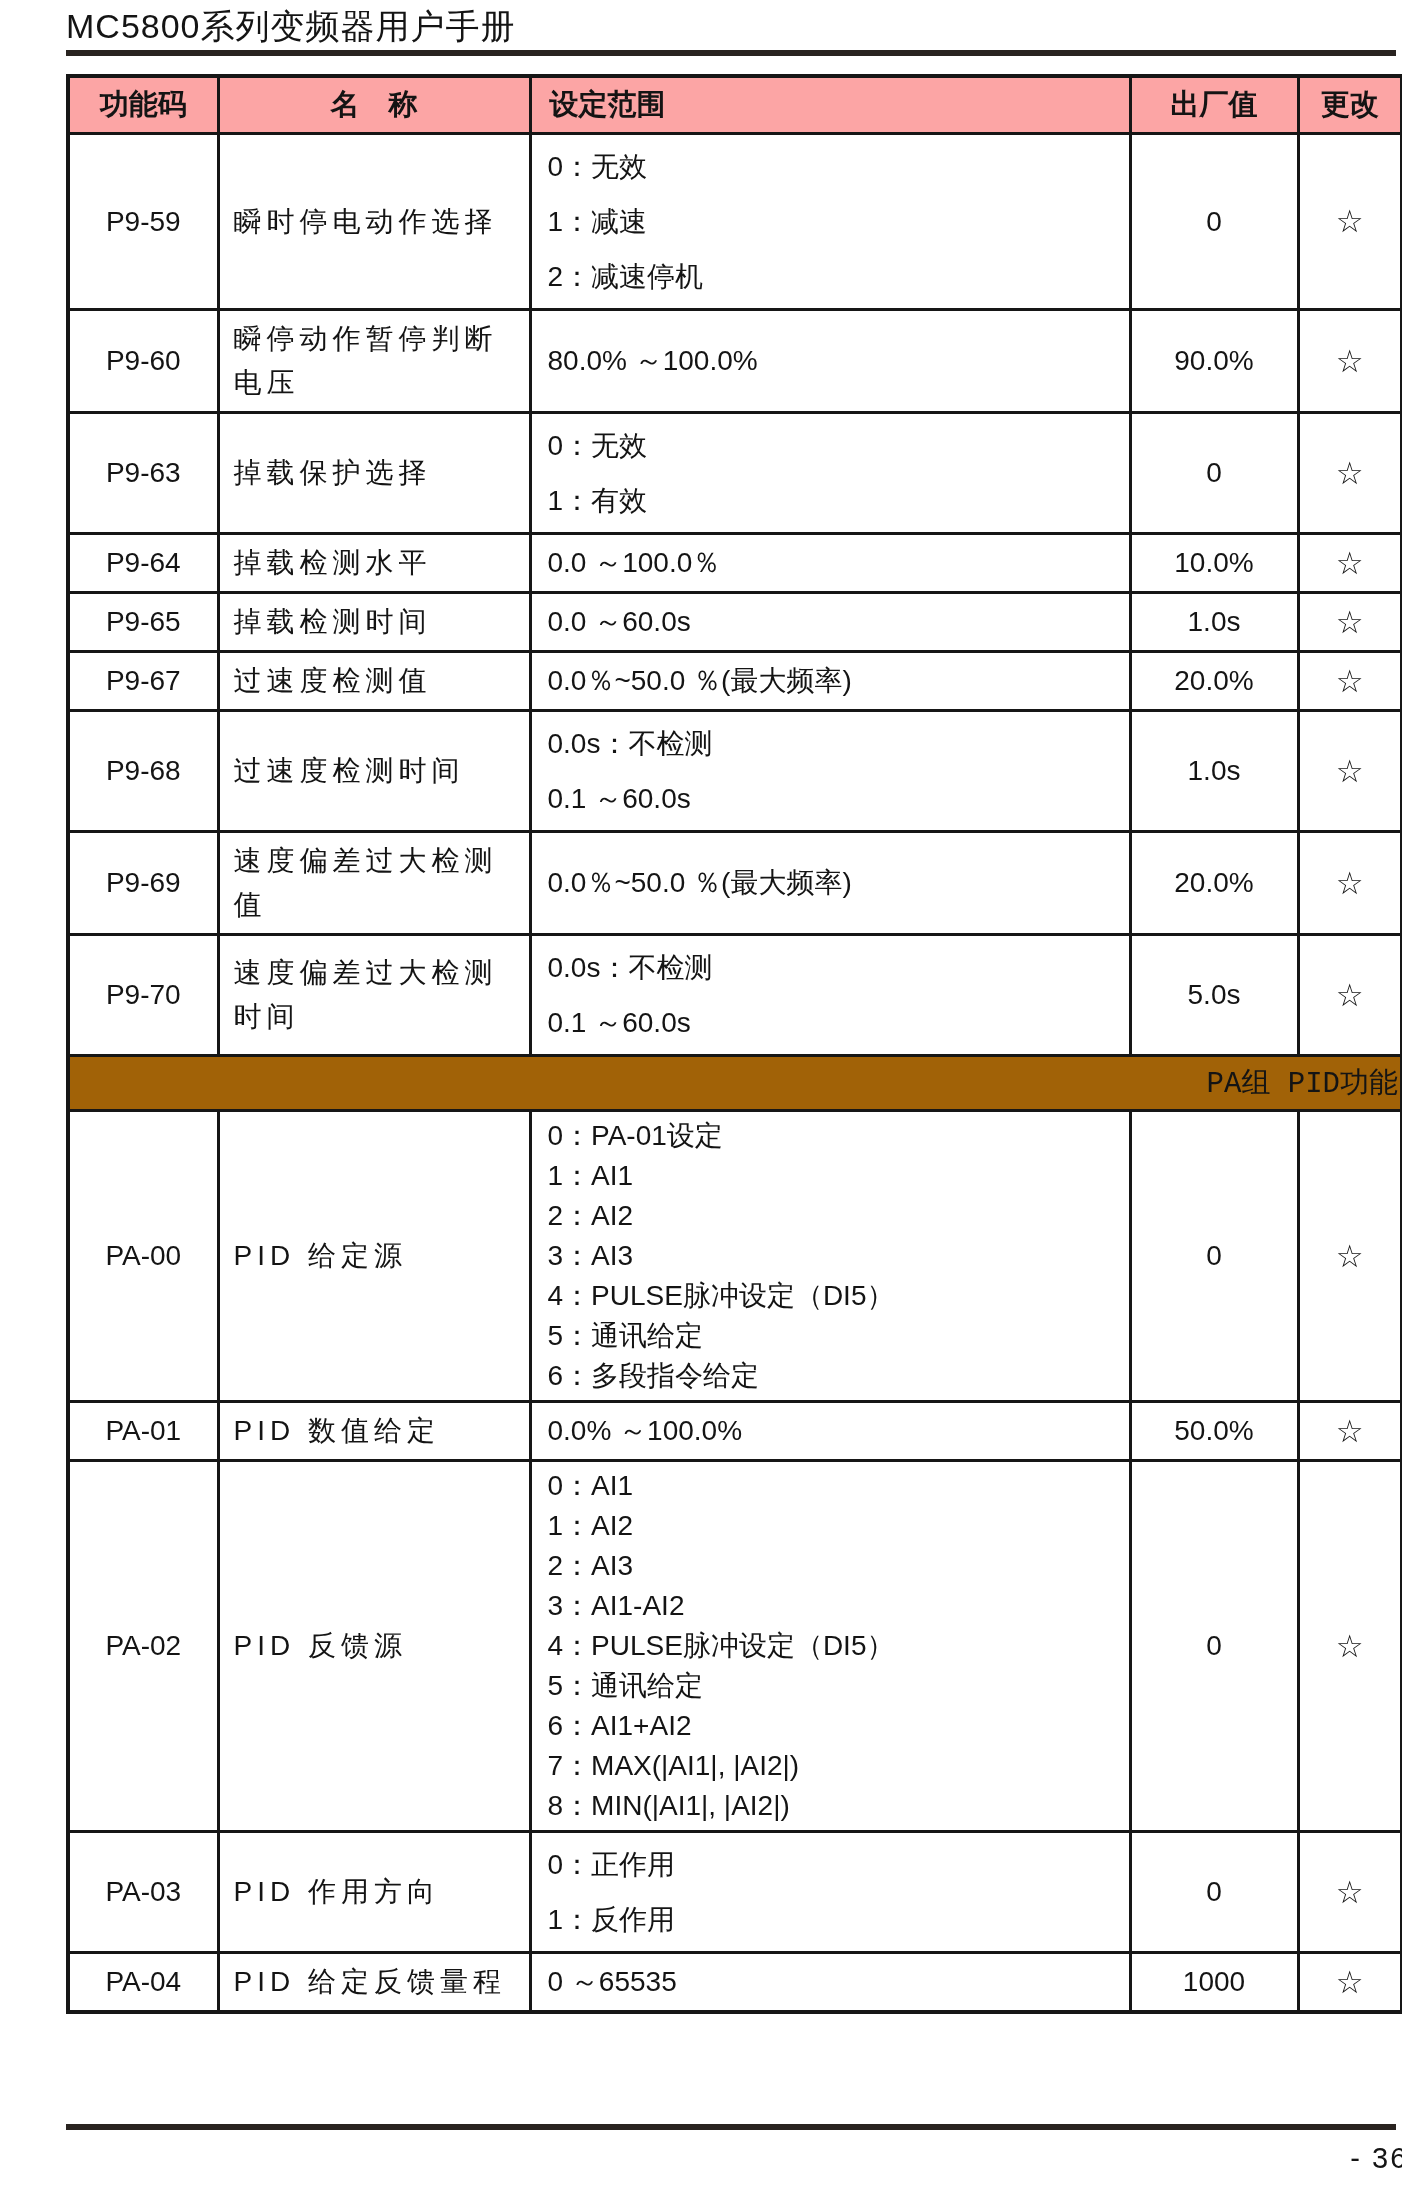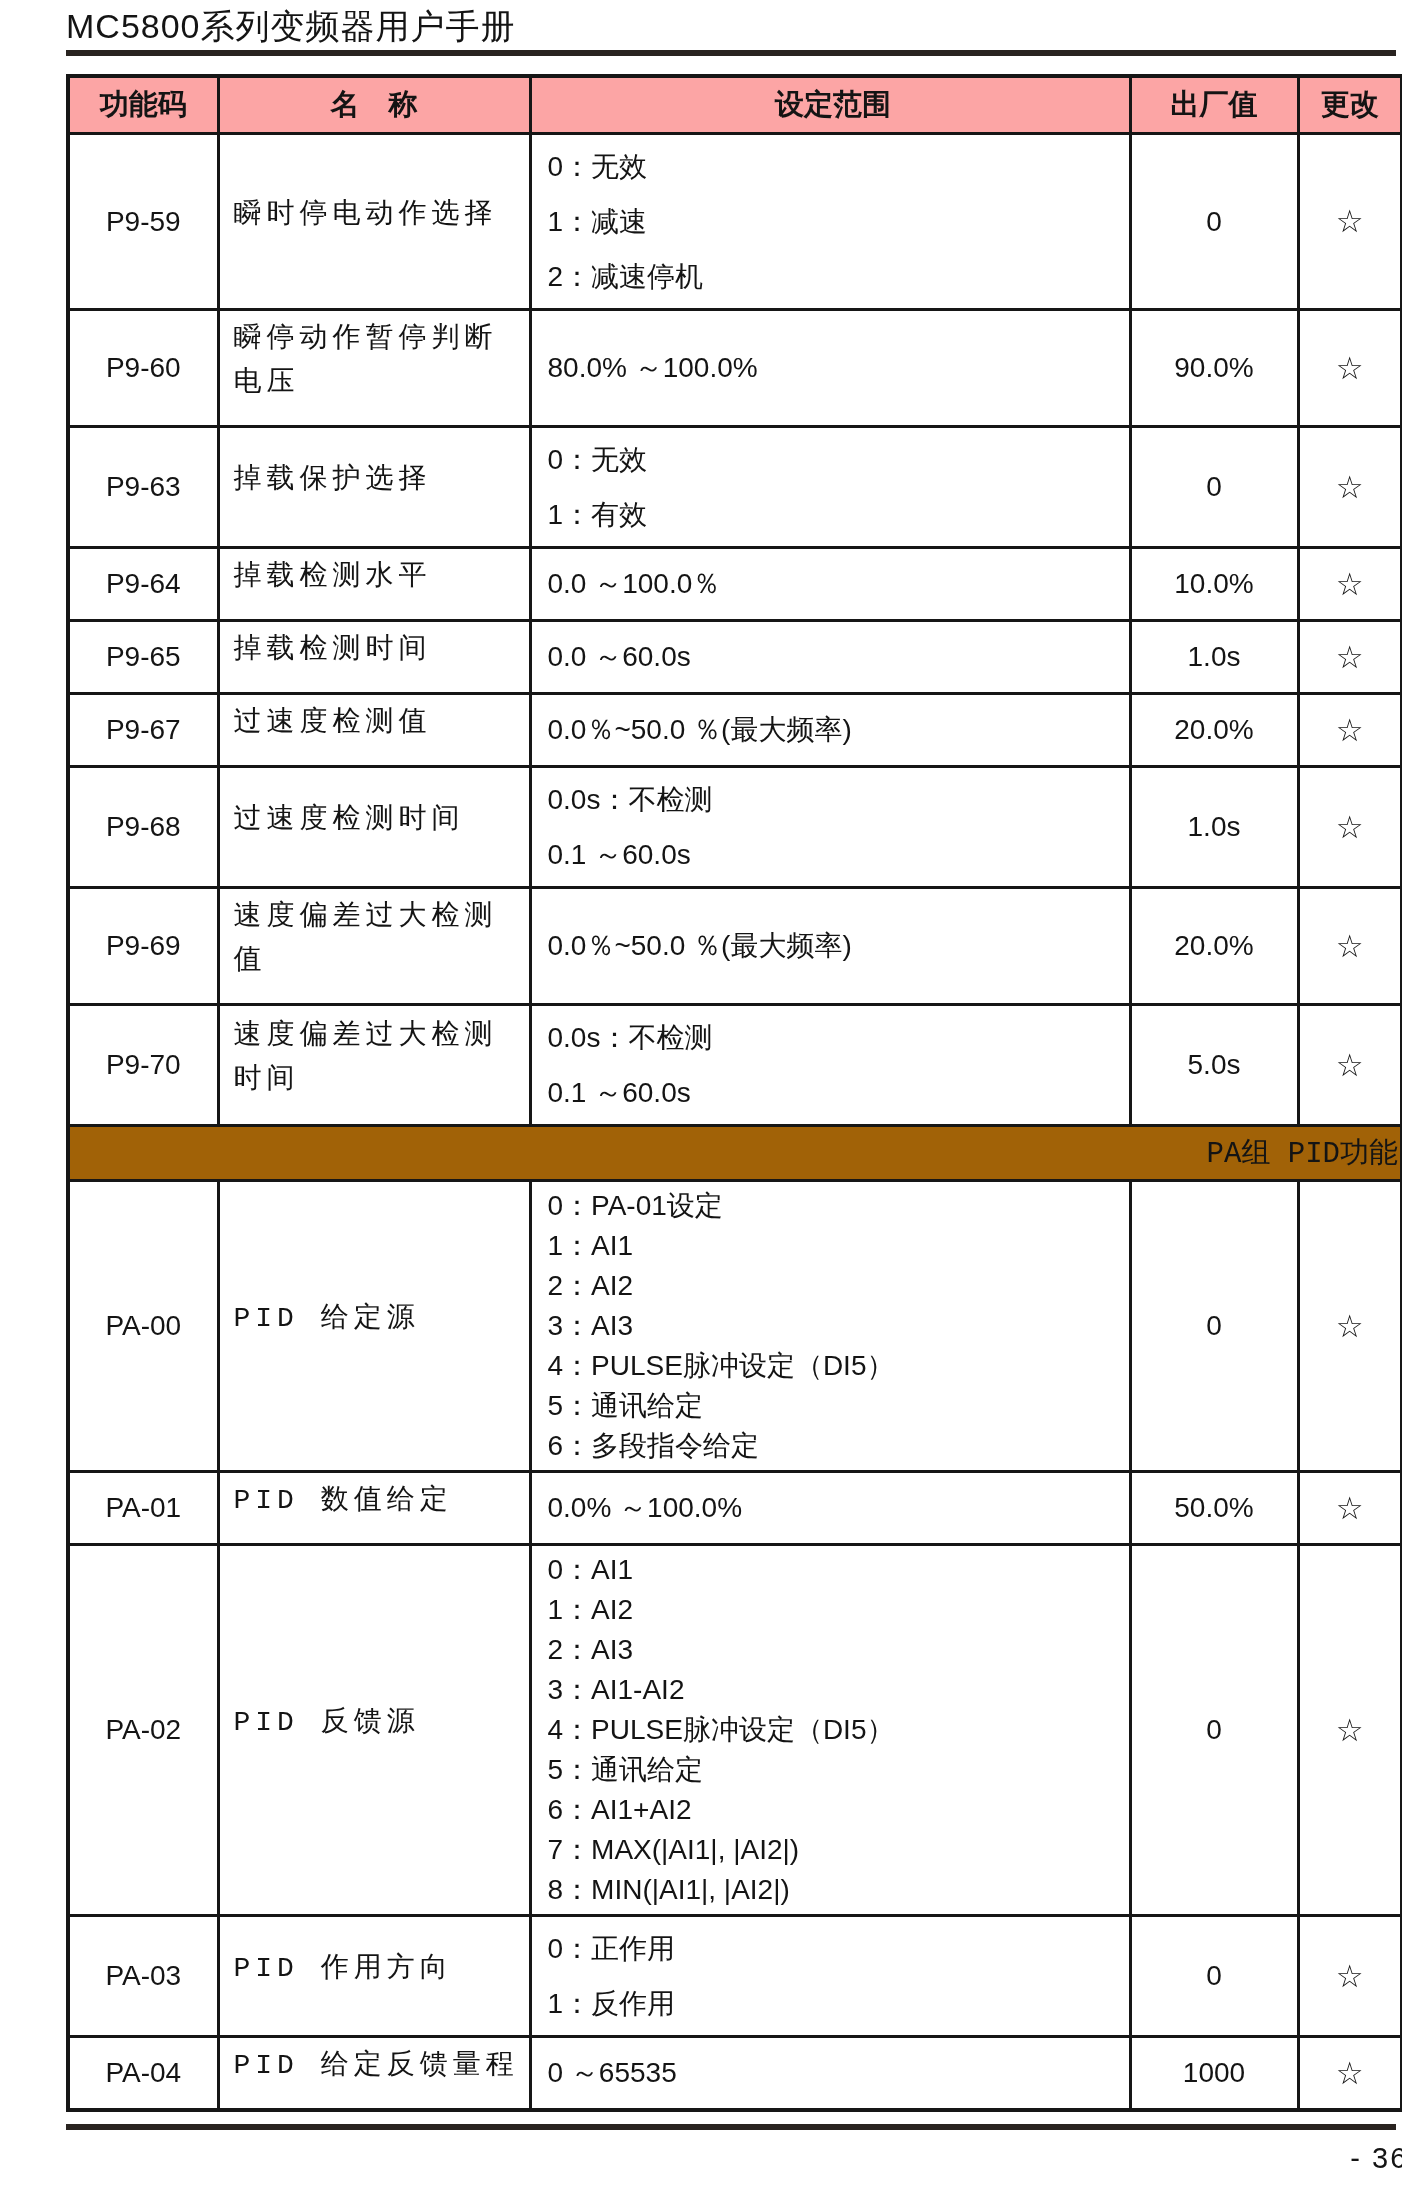--- a/index.html
+++ b/index.html
@@ -44,35 +44,34 @@
   }
   .params thead th{
     background:#fca5a5;
     font-weight:bold;
     font-size:29px;
     height:50px;
     text-align:center;
     padding:2px 4px;
   }
   .params thead th.h-range{
-    text-align:center;
-    padding-left:10px;
+    text-align:left;
+    padding-left:18px;
   }
   .params td{
     font-size:28px;
     vertical-align:middle;
     background:#ffffff;
   }
   td.c-code{text-align:center;padding:4px 2px;}
   td.c-name{
     text-align:left;
-    padding:6px 8px 20px 14px;
+    padding:6px 8px 6px 14px;
     line-height:44px;
     letter-spacing:5px;
-    font-family:Liberation Mono, monospace;
   }
   td.c-range{text-align:left;padding:4px 6px 4px 16px;}
   .range-line{white-space:nowrap;}
   .range-line.single{line-height:40px;padding:2px 0;}
   .range-line.loose{line-height:55px;}
   .range-line.tight{line-height:40px;}
   td.c-def{text-align:center;padding:4px 2px;}
   td.c-chg{text-align:center;font-size:31px;padding:2px;}
   td.section-cell{
     background:#a16207;

